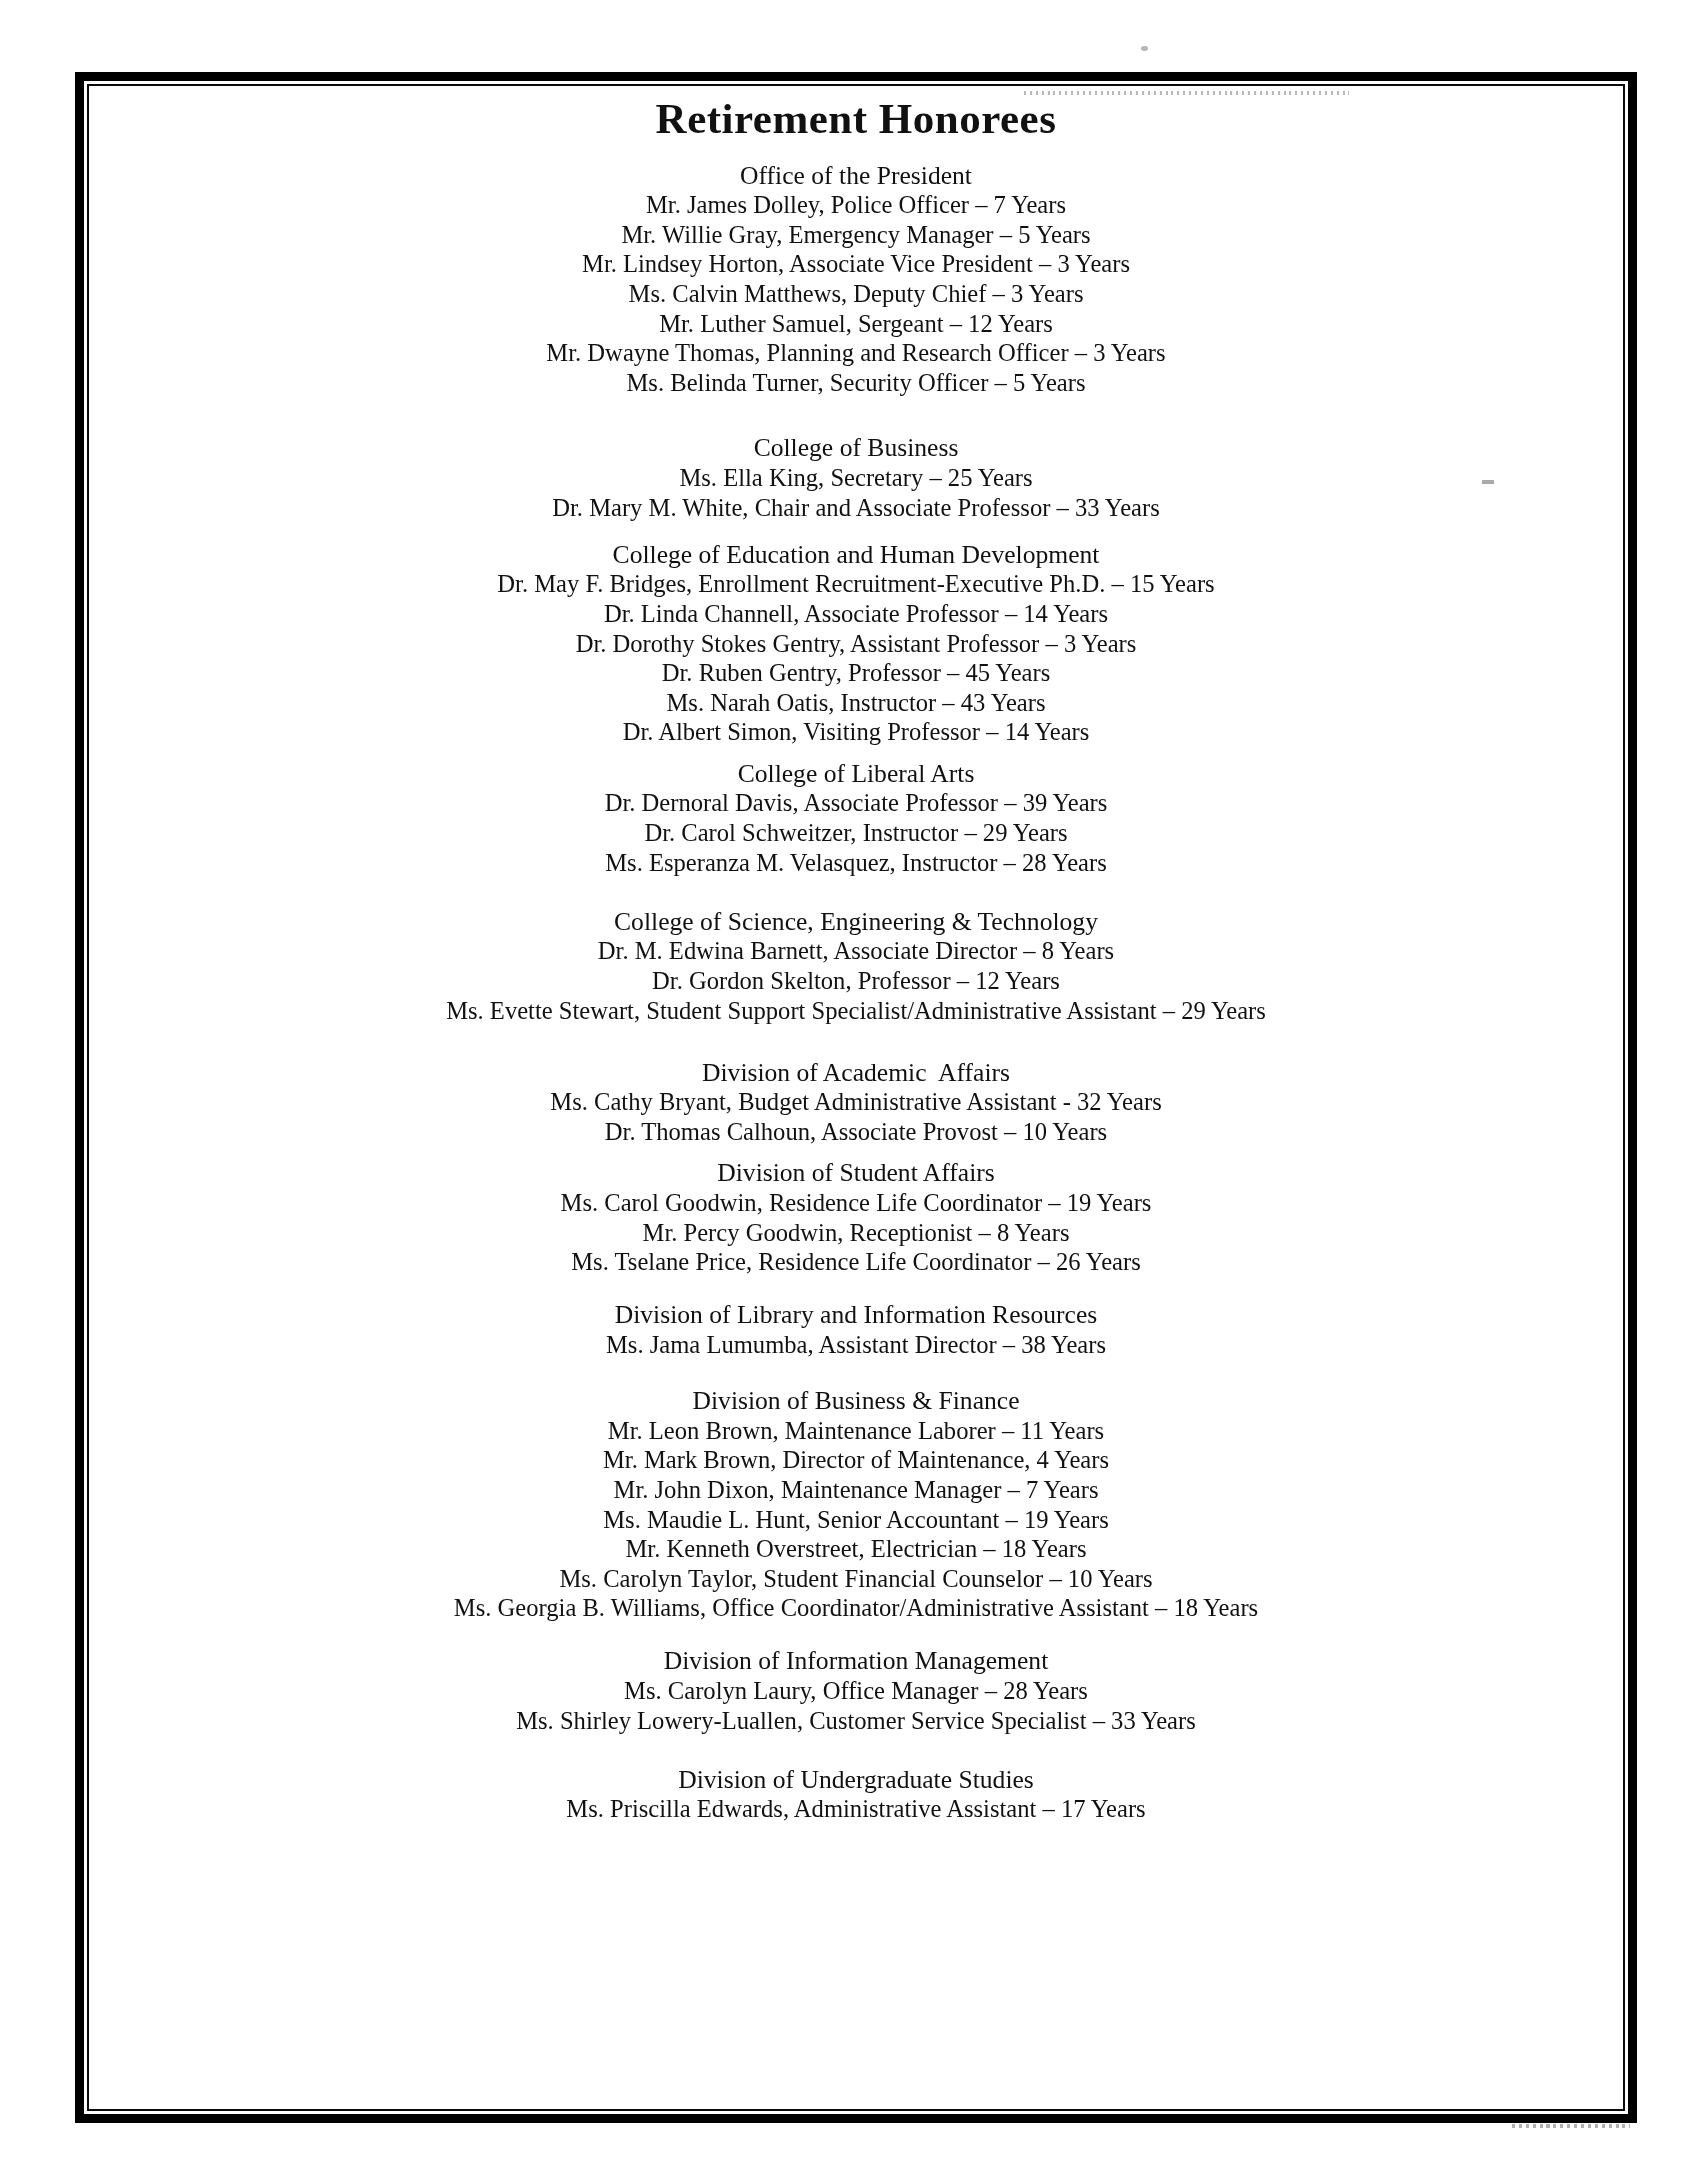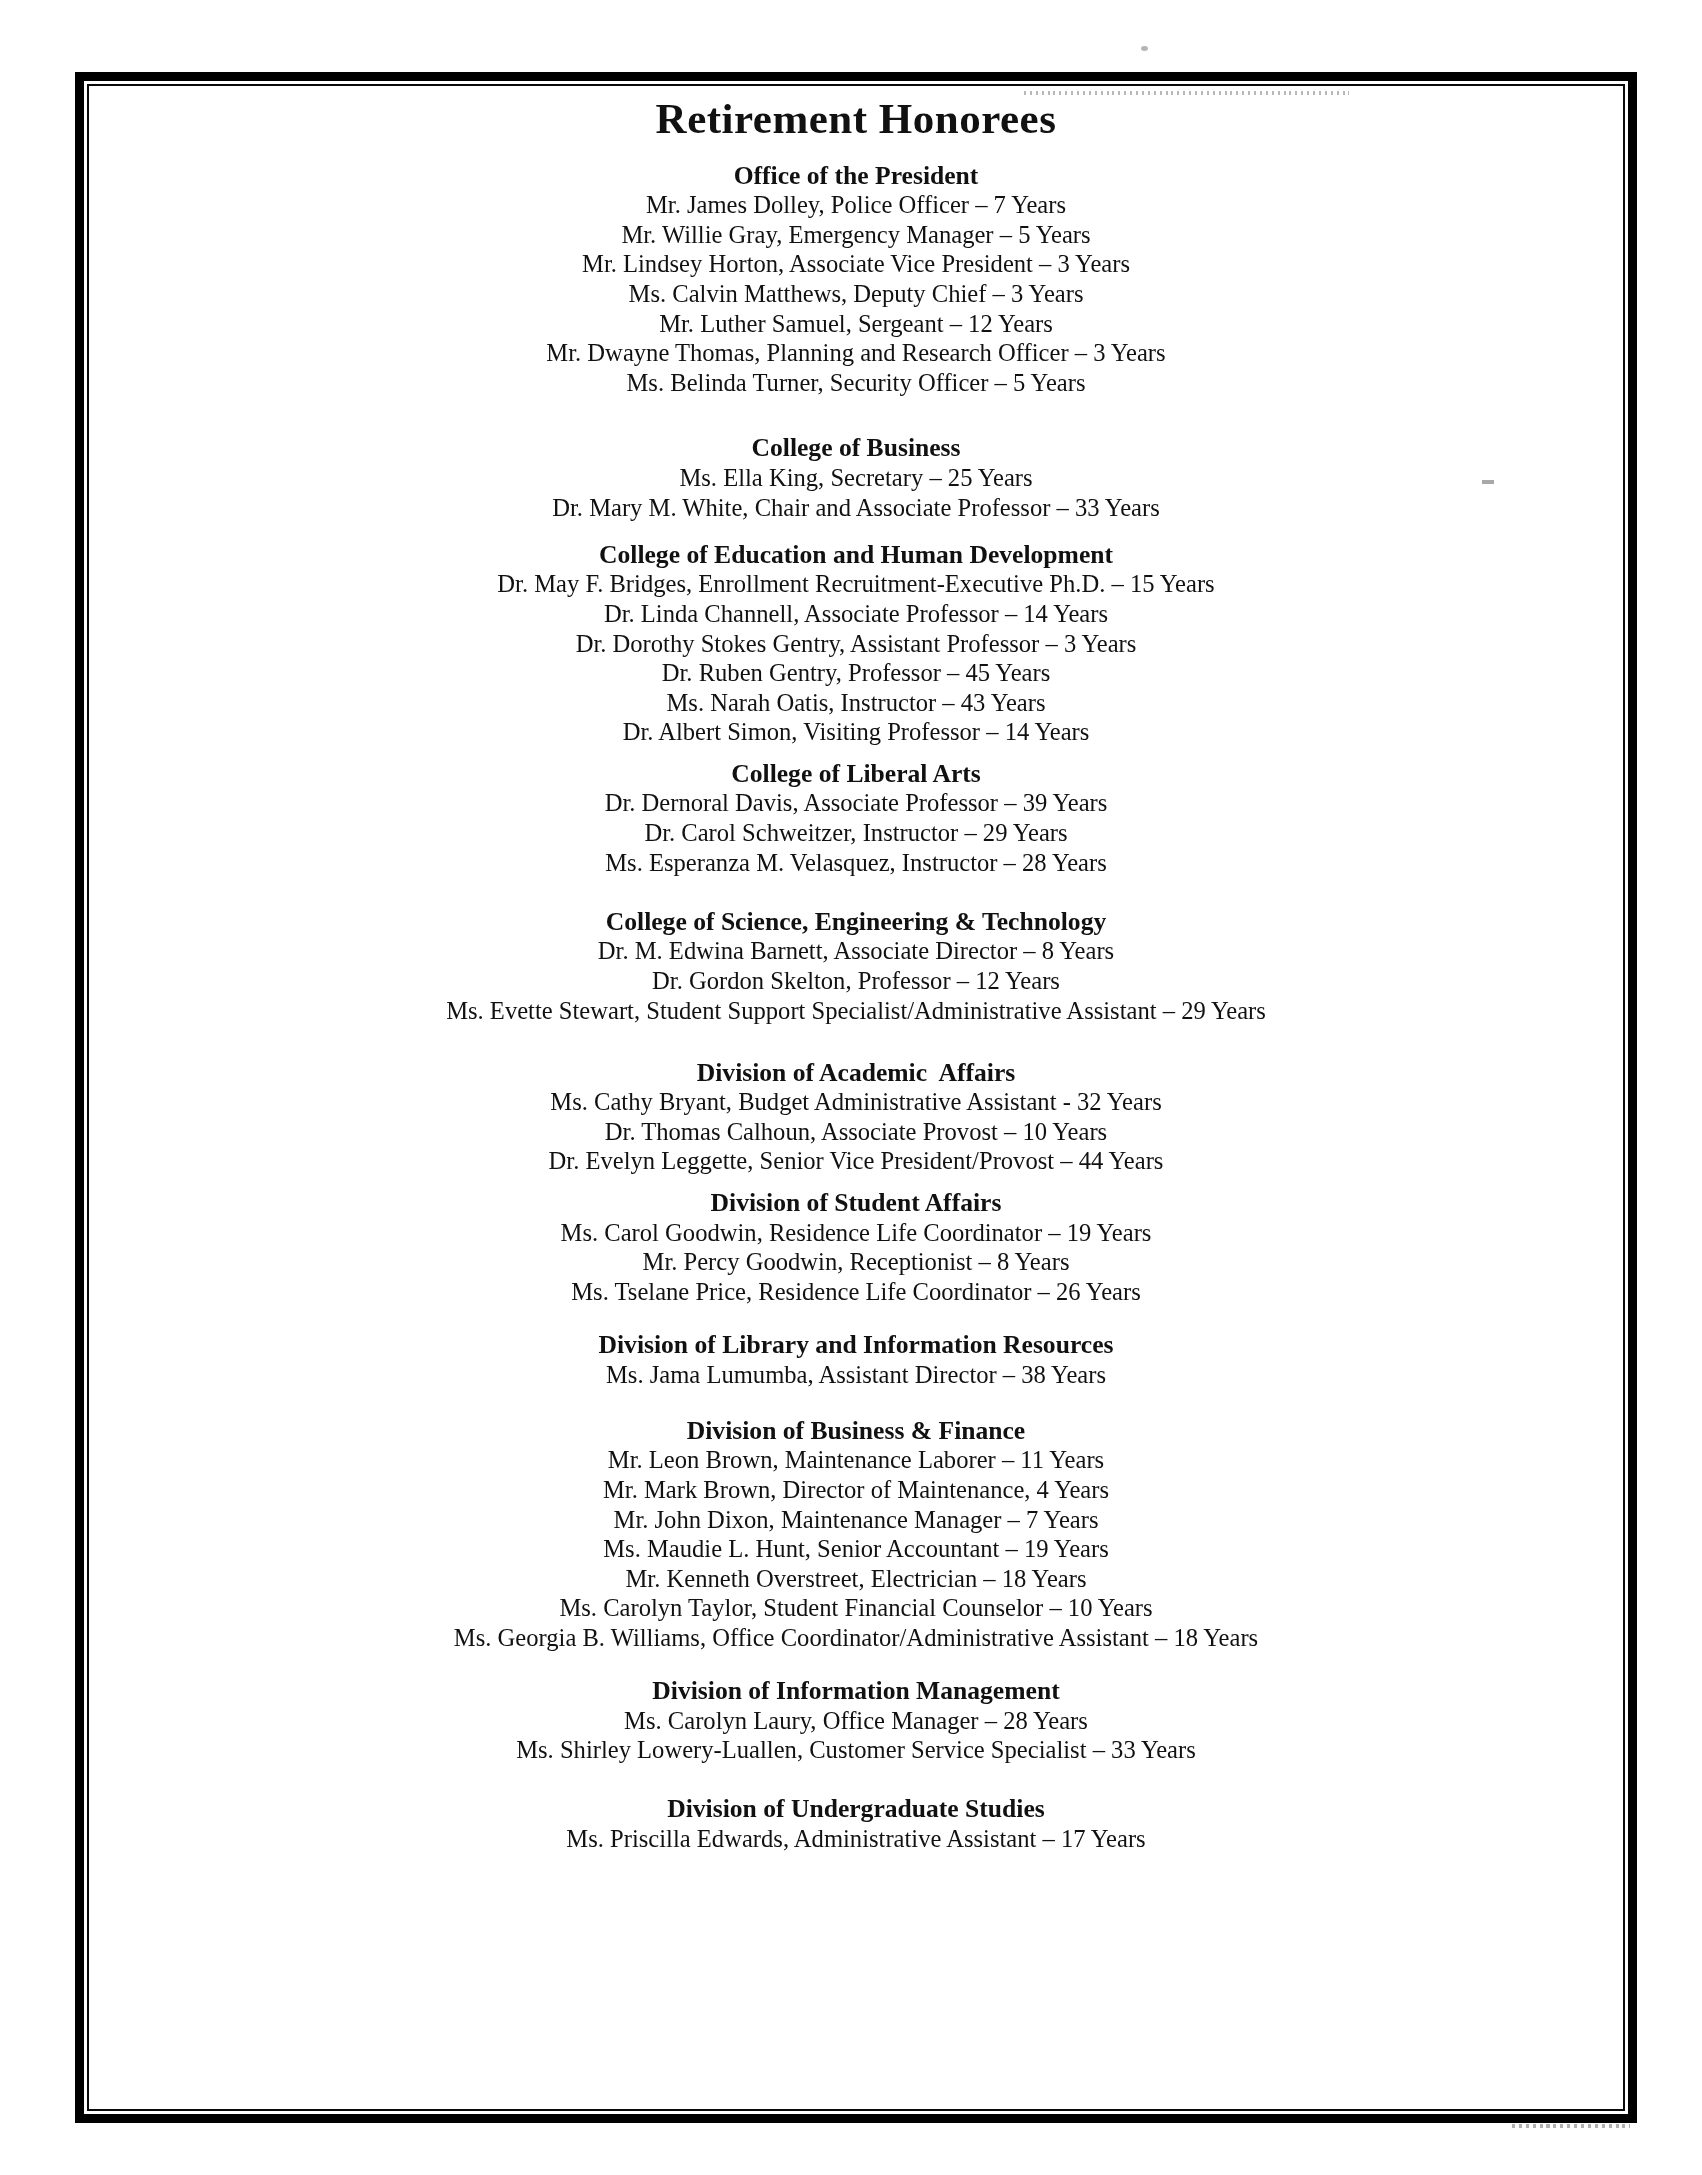--- a/index.html
+++ b/index.html
@@ -42,21 +42,21 @@
     line-height: 49px;
     font-weight: bold;
     letter-spacing: 0.5px;
   }
   .sections { }
   .section { margin: 0; }
   .section-heading {
     margin: 0;
     font-size: 25.6px;
     line-height: 29.6px;
-    font-weight: bold;
+    font-weight: normal;
     white-space: pre-wrap;
   }
   .entry {
     margin: 0;
     font-size: 24.6px;
     line-height: 29.6px;
     white-space: pre-wrap;
   }
   
   .section:nth-of-type(1)  { margin-top: 3.9px; }
@@ -158,21 +158,20 @@
               <p class="entry">Dr. Gordon Skelton, Professor – 12 Years</p>
               <p class="entry">Ms. Evette Stewart, Student Support Specialist/Administrative Assistant – 29 Years</p>
             </div>
   </section>
 
   <section class="section">
     <h2 class="section-heading">Division of Academic  Affairs</h2>
     <div class="entries">
               <p class="entry">Ms. Cathy Bryant, Budget Administrative Assistant - 32 Years</p>
               <p class="entry">Dr. Thomas Calhoun, Associate Provost – 10 Years</p>
-              <p class="entry">Dr. Evelyn Leggette, Senior Vice President/Provost – 44 Years</p>
             </div>
   </section>
 
   <section class="section">
     <h2 class="section-heading">Division of Student Affairs</h2>
     <div class="entries">
               <p class="entry">Ms. Carol Goodwin, Residence Life Coordinator – 19 Years</p>
               <p class="entry">Mr. Percy Goodwin, Receptionist – 8 Years</p>
               <p class="entry">Ms. Tselane Price, Residence Life Coordinator – 26 Years</p>
             </div>

